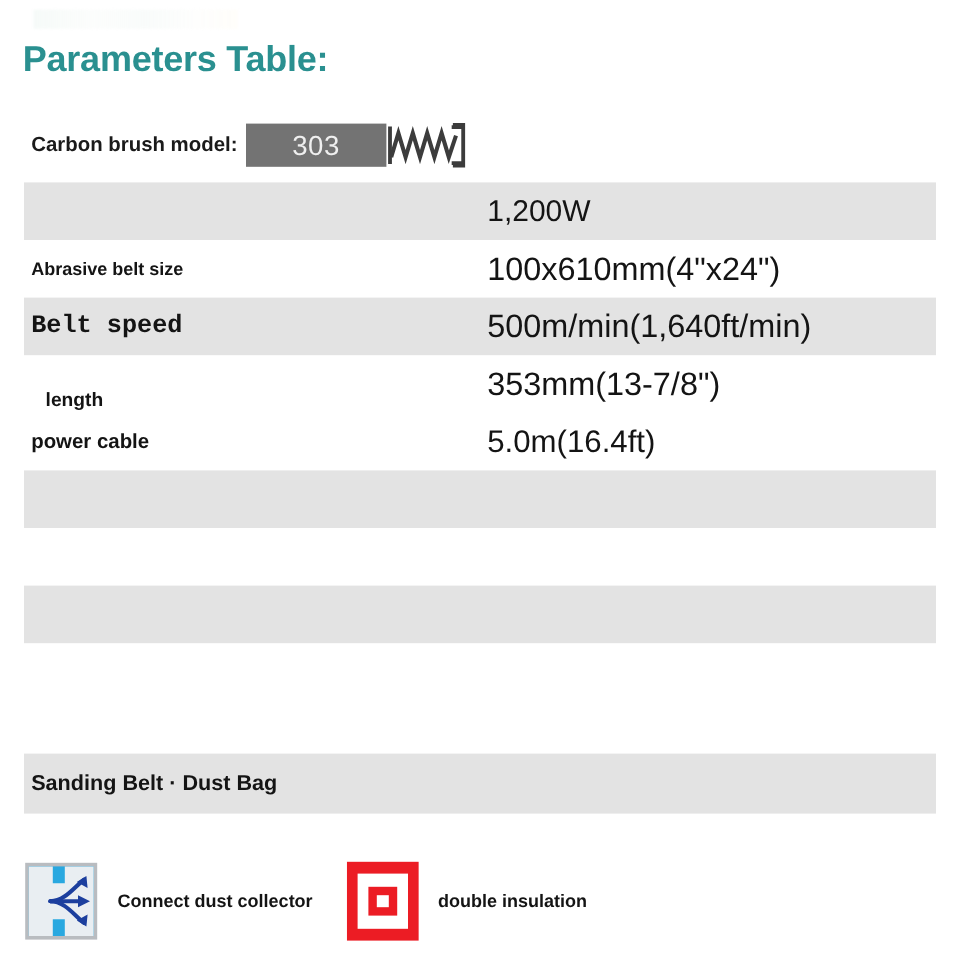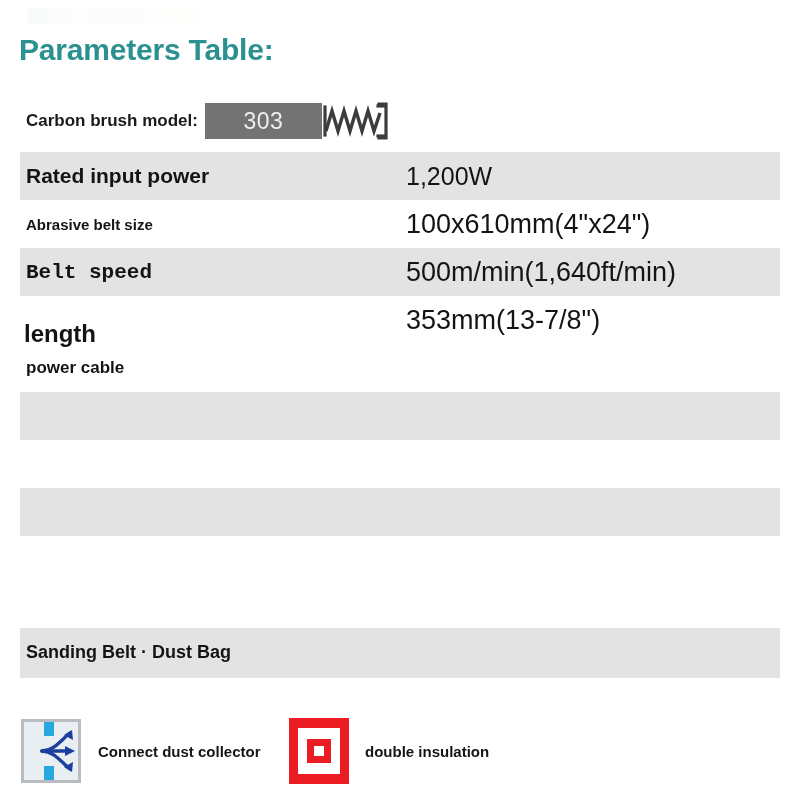--- a/index.html
+++ b/index.html
@@ -130,21 +130,21 @@
     white-space: nowrap;
   }
 
   
   .sz-1 .cell-label { font-size: 21px; }
   .sz-1 .cell-value { font-size: 25px; }
   .sz-2 .cell-label { font-size: 15px; }
   .sz-2 .cell-value { font-size: 27px; }
   .sz-3 .cell-label { font-size: 21px; font-family: Liberation Mono, monospace; }
   .sz-3 .cell-value { font-size: 27px; }
-  .sz-4 .cell-label { font-size: 24px; left: 24px; margin-top: 28px; }
+  .sz-4 .cell-label { font-size: 16px; left: 38px; margin-top: 28px; }
   .sz-4 .cell-value { font-size: 27px; }
   .sz-5 .cell-label { font-size: 14px; }
   .sz-5 .cell-value { font-size: 26px; }
   .sz-6 .cell-label { font-size: 17px; }
   .sz-6 .cell-value { font-size: 26px; }
 
   
   #accessory-band {
     position: absolute;
     left: 20px;
@@ -207,21 +207,20 @@
       <path d="M56 35 L63 35"></path>
     </g>
     <path d="M4 30 L10 10 L16 30 L22 10 L28 30 L34 10 L40 30 L46 10 L52 30 L58 12" fill="none" stroke="#3c3c3c" stroke-width="3.4" stroke-linejoin="miter"></path>
   </svg>
 </div>
 
 <div id="table">
   <div class="row shade sz-1">
     <div class="band"></div>
     <div class="cells">
-      <span class="cell-label">Rated input power</span>
       <span class="cell-value">1,200W</span>
     </div>
   </div>
   <div class="row sz-2">
     <div class="band"></div>
     <div class="cells">
       <span class="cell-label">Abrasive belt size</span>
       <span class="cell-value">100x610mm(4"x24")</span>
     </div>
   </div>
@@ -236,20 +235,21 @@
     <div class="band"></div>
     <div class="cells">
       <span class="cell-label">length</span>
       <span class="cell-value">353mm(13-7/8")</span>
     </div>
   </div>
   <div class="row sz-6">
     <div class="band"></div>
     <div class="cells">
       <span class="cell-label">power cable</span>
+      <span class="cell-value">5.0m(16.4ft)</span>
     </div>
   </div>
   <div class="row shade sz-6">
     <div class="band"></div>
     <div class="cells">
       <span class="cell-label"></span>
       <span class="cell-value"></span>
     </div>
   </div>
   <div class="row sz-6">

